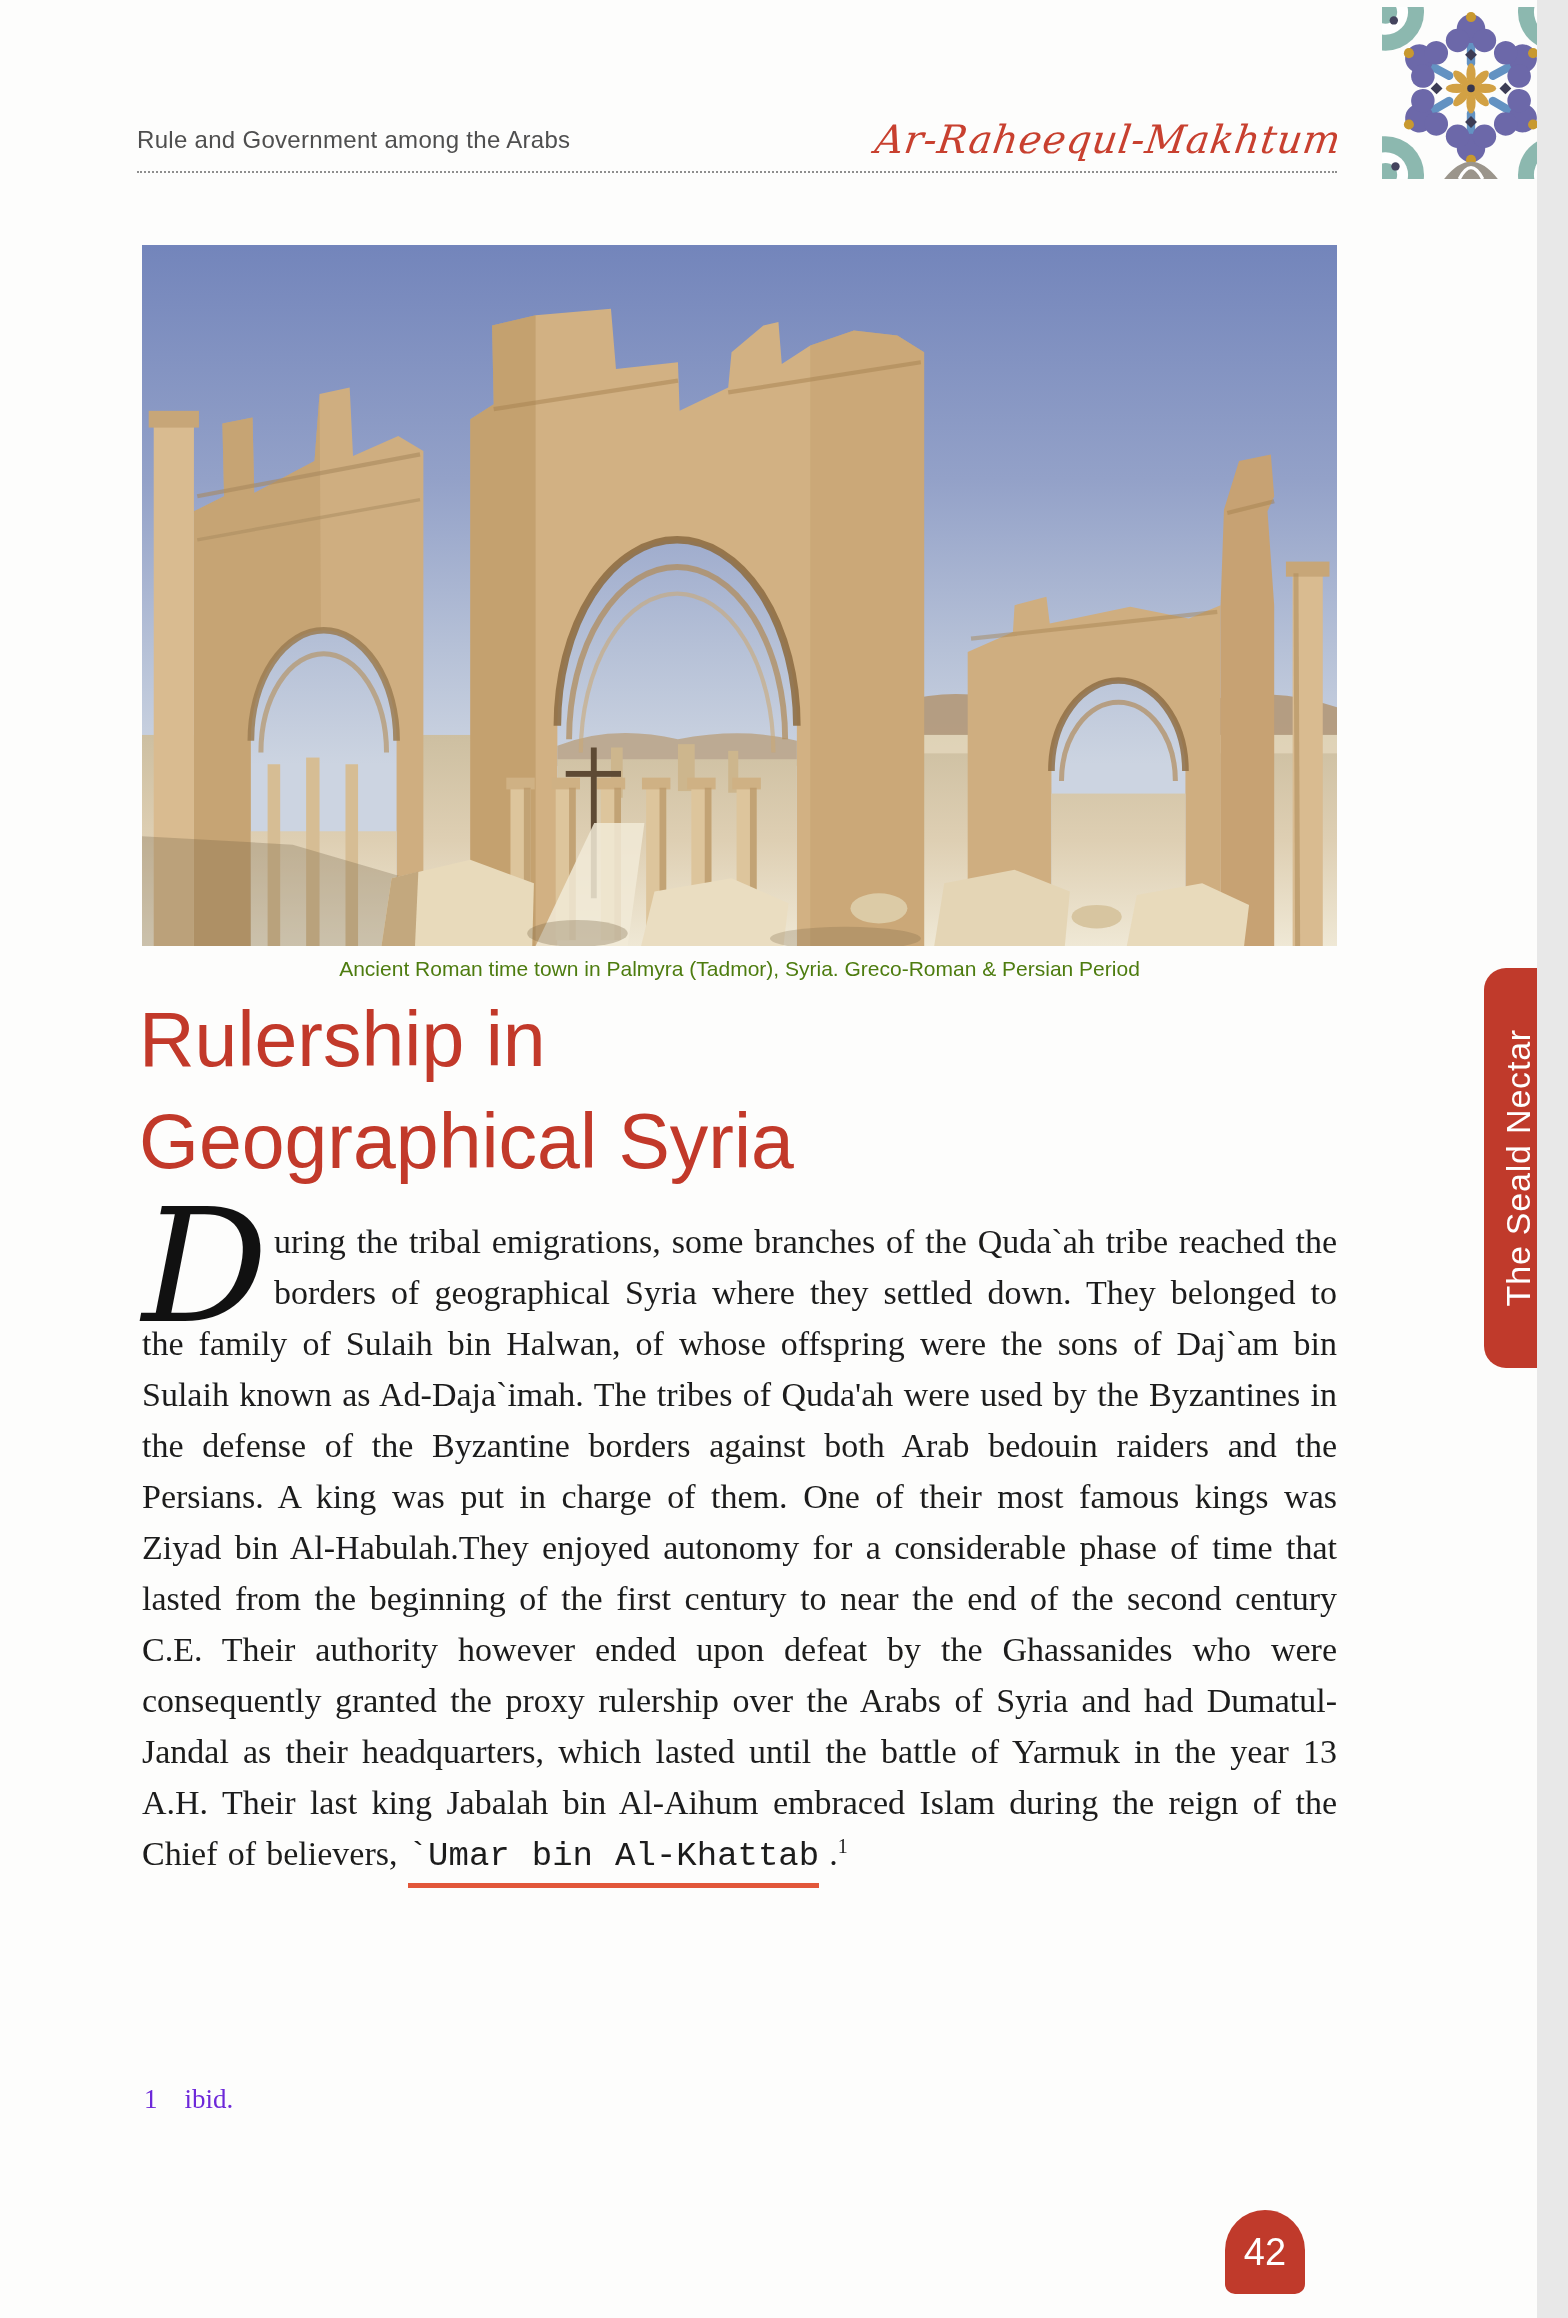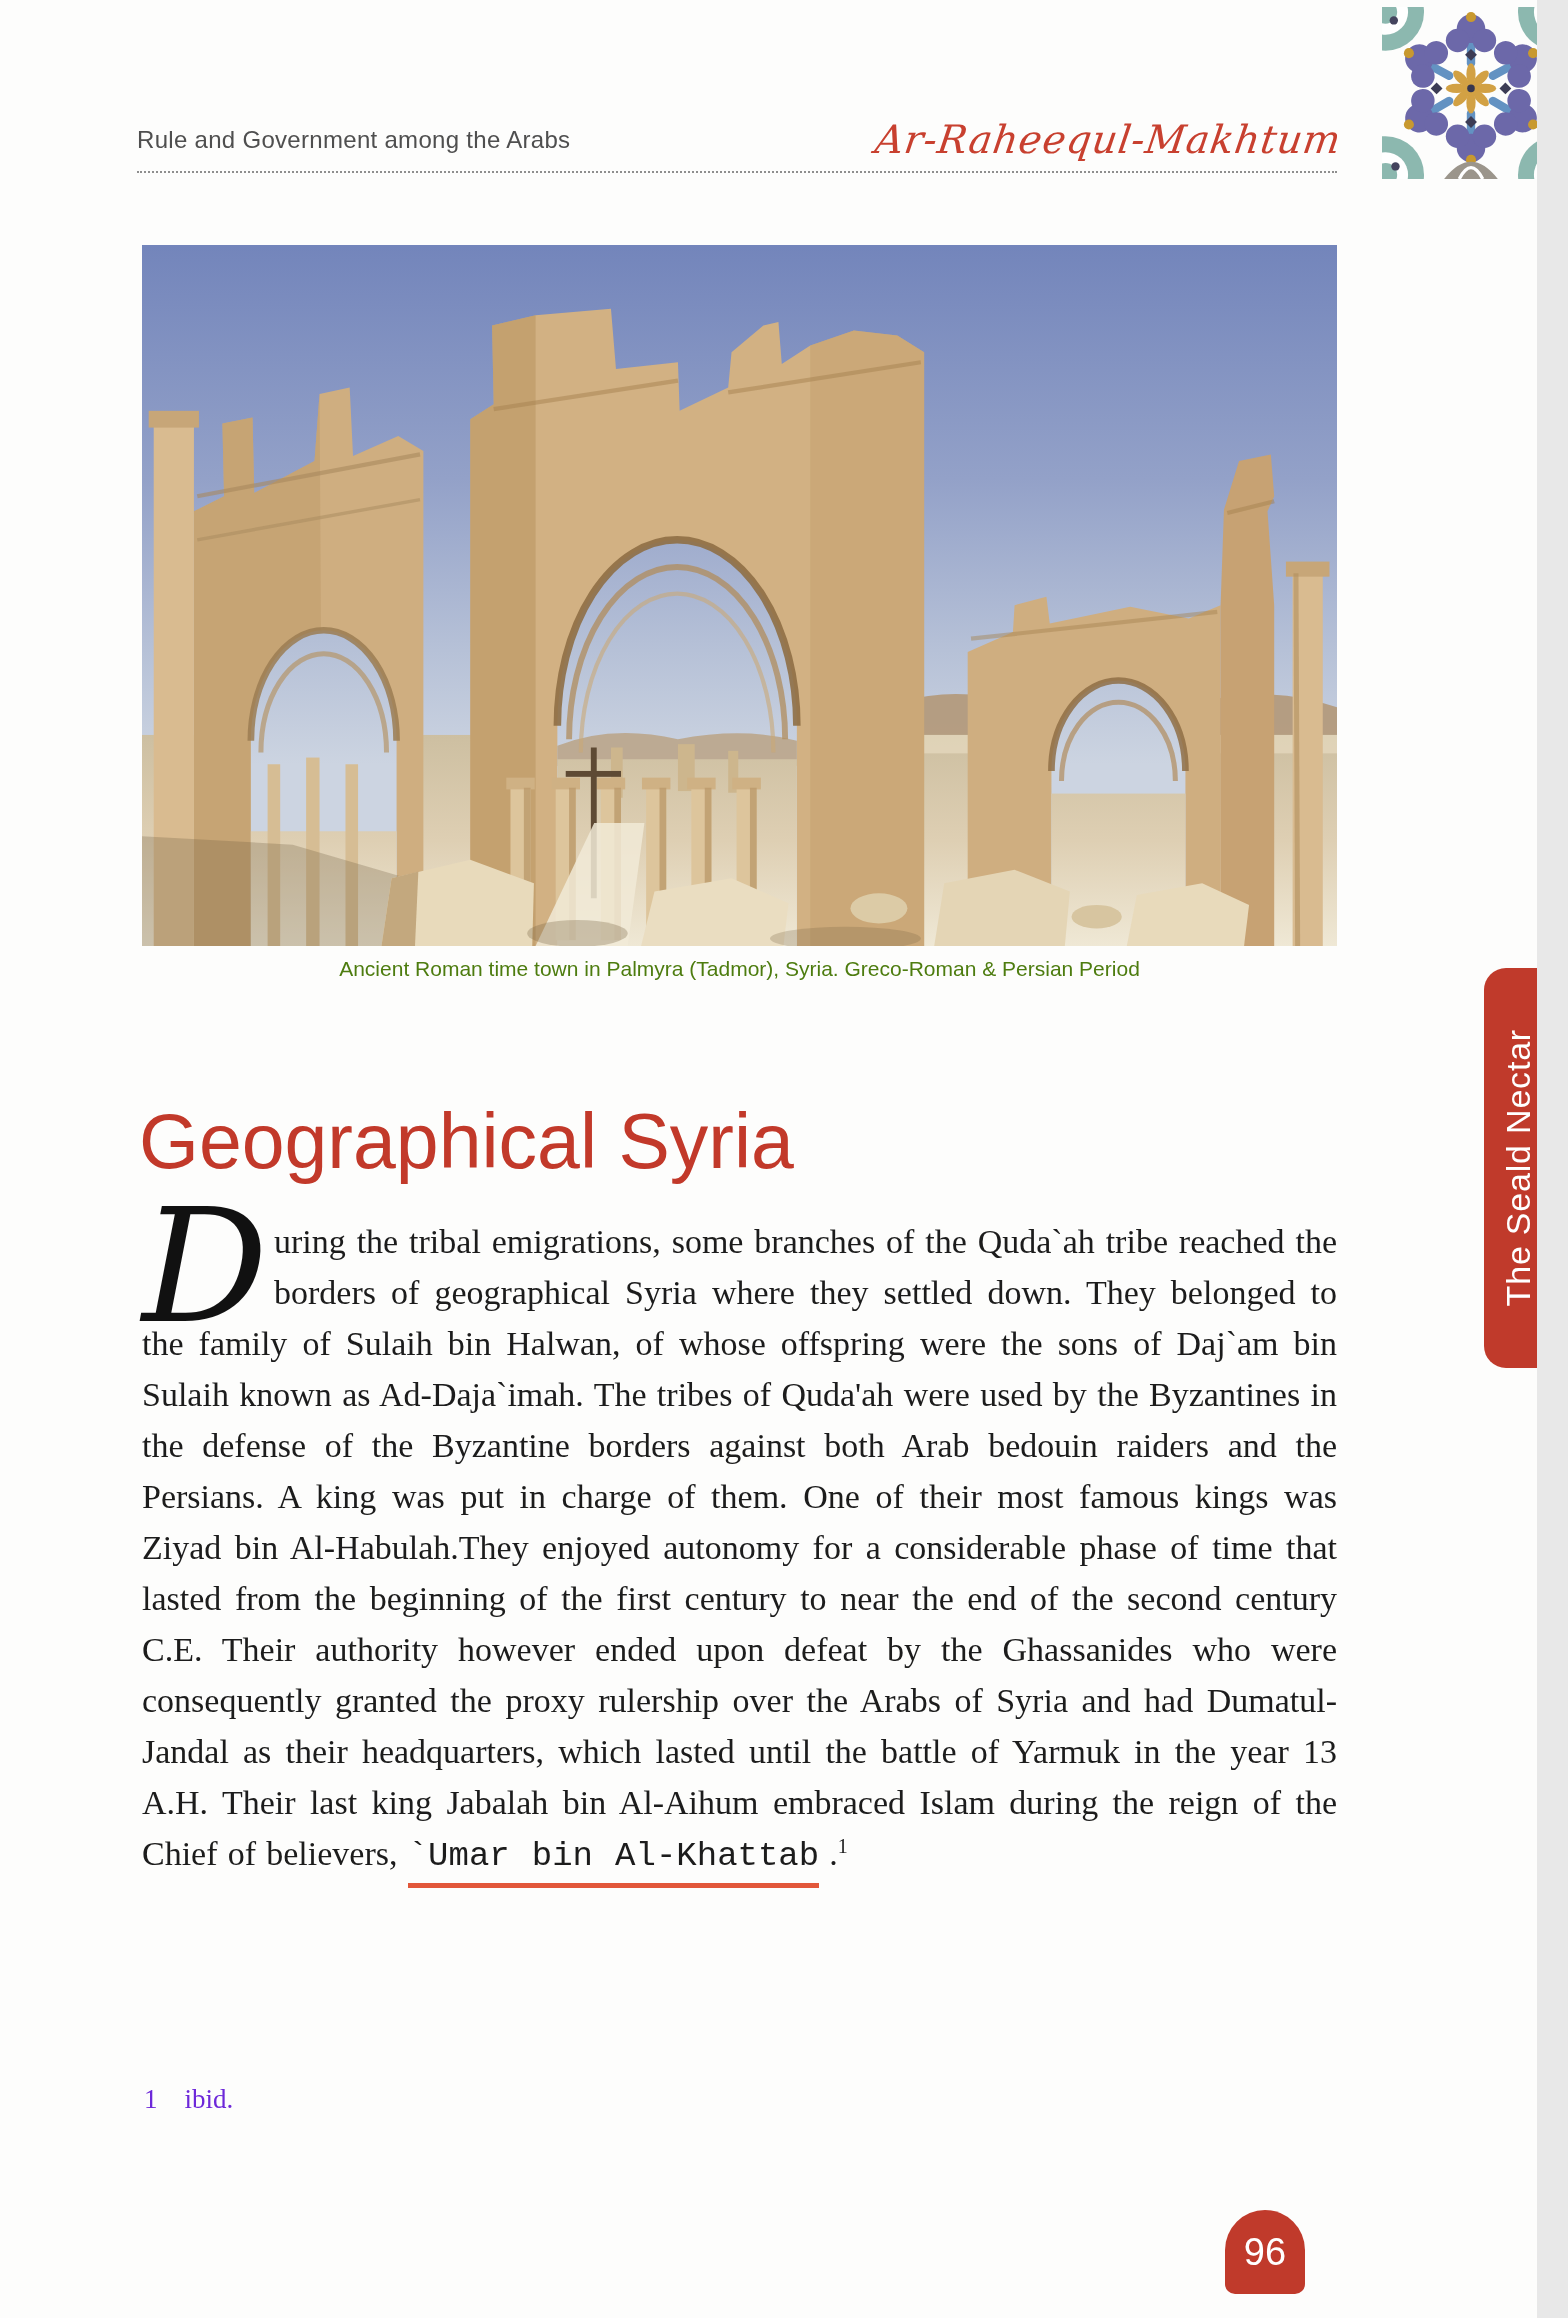--- a/index.html
+++ b/index.html
@@ -240,34 +240,34 @@
       <path d="M1176 837 L1188 776 L1266 762 L1322 788 L1316 837 Z" fill="#e8dabb"></path>
       <ellipse cx="520" cy="822" rx="60" ry="16" fill="#73603f" opacity="0.3"></ellipse>
       <ellipse cx="840" cy="828" rx="90" ry="14" fill="#73603f" opacity="0.25"></ellipse>
       <ellipse cx="880" cy="792" rx="34" ry="18" fill="#dccba6"></ellipse>
       <ellipse cx="1140" cy="802" rx="30" ry="14" fill="#d7c5a0"></ellipse>
     </svg>
   </figure>
   <div class="caption">Ancient Roman time town in Palmyra (Tadmor), Syria. Greco-Roman &amp; Persian Period</div>
 
   <h1 class="title">
-    <br>
+    <span>Rulership in</span><br>
     <span>Geographical Syria</span>
   </h1>
 
   <div class="body-text">
     <span class="dropcap">
         <span>D</span>
       </span><span>uring the tribal emigrations, some branches of the Quda`ah tribe reached the borders of geographical Syria where they settled down. They belonged to the family of Sulaih bin Halwan, of whose offspring were the sons of Daj`am bin Sulaih known as Ad-Daja`imah. The tribes of Quda'ah were used by the Byzantines in the defense of the Byzantine borders against both Arab bedouin raiders and the Persians. A king was put in charge of them. One of their most famous kings was Ziyad bin Al-Habulah.They enjoyed autonomy for a considerable phase of time that lasted from the beginning of the first century to near the end of the second century C.E. Their authority however ended upon defeat by the Ghassanides who were consequently granted the proxy rulership over the Arabs of Syria and had Dumatul-Jandal as their headquarters, which lasted until the battle of Yarmuk in the year 13 A.H. Their last king Jabalah bin Al-Aihum embraced Islam during the reign of the Chief of believers, </span><span class="underline-red">`Umar bin Al-Khattab</span><span> .</span><sup>1</sup>
   </div>
 
   <div class="footnote">
     <span class="fn-num">1</span><span>ibid.</span>
   </div>
 
   <div class="side-tab">
     <span>The Seald Nectar</span>
   </div>
 
-  <div class="page-badge">96</div>
+  <div class="page-badge">42</div>
 
 </div>
 
 
 </body></html>

